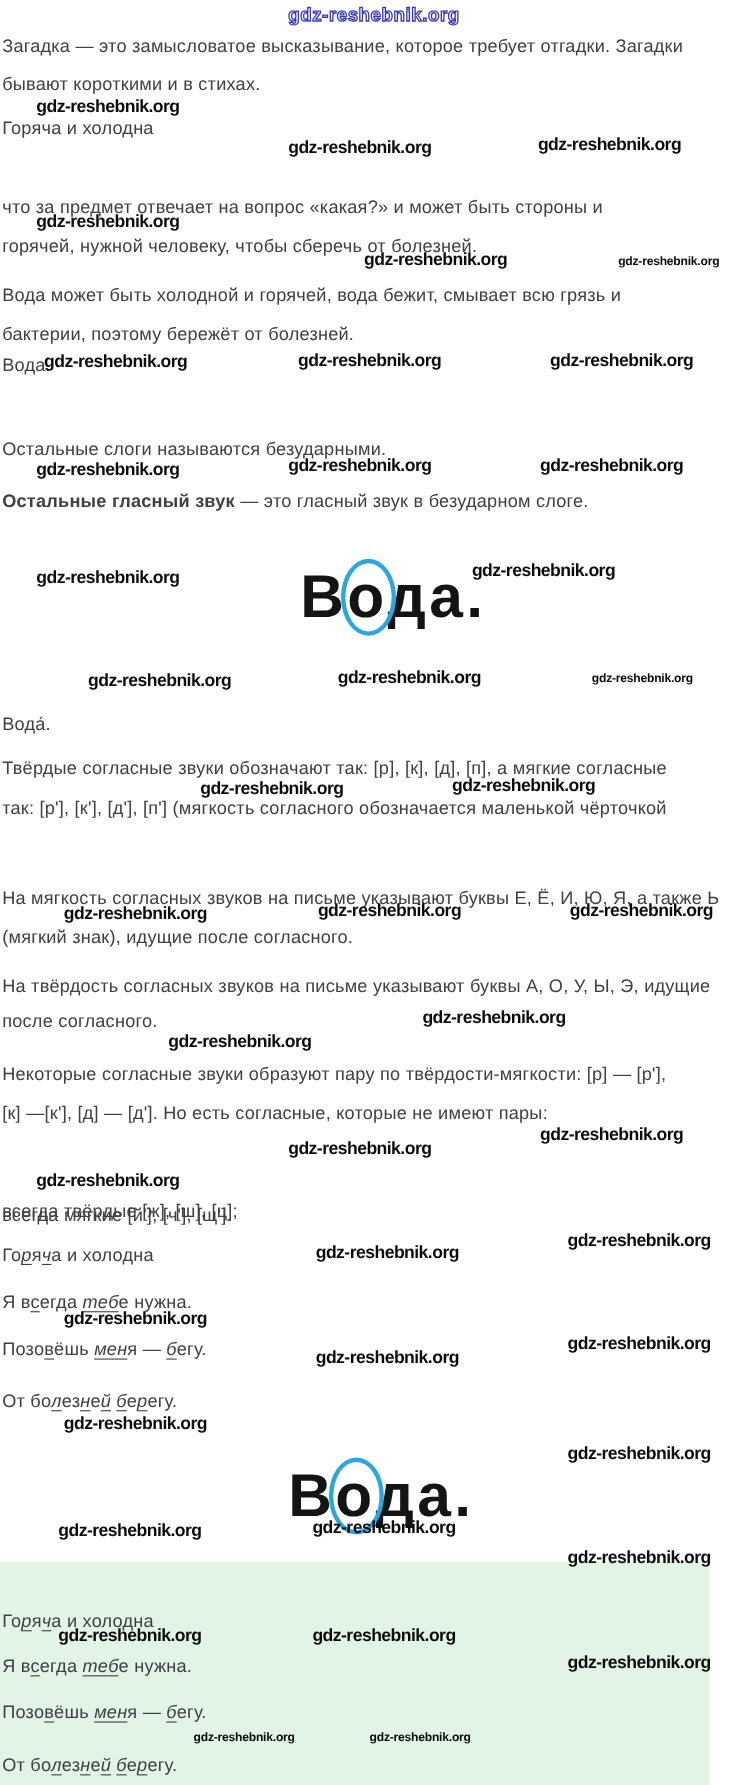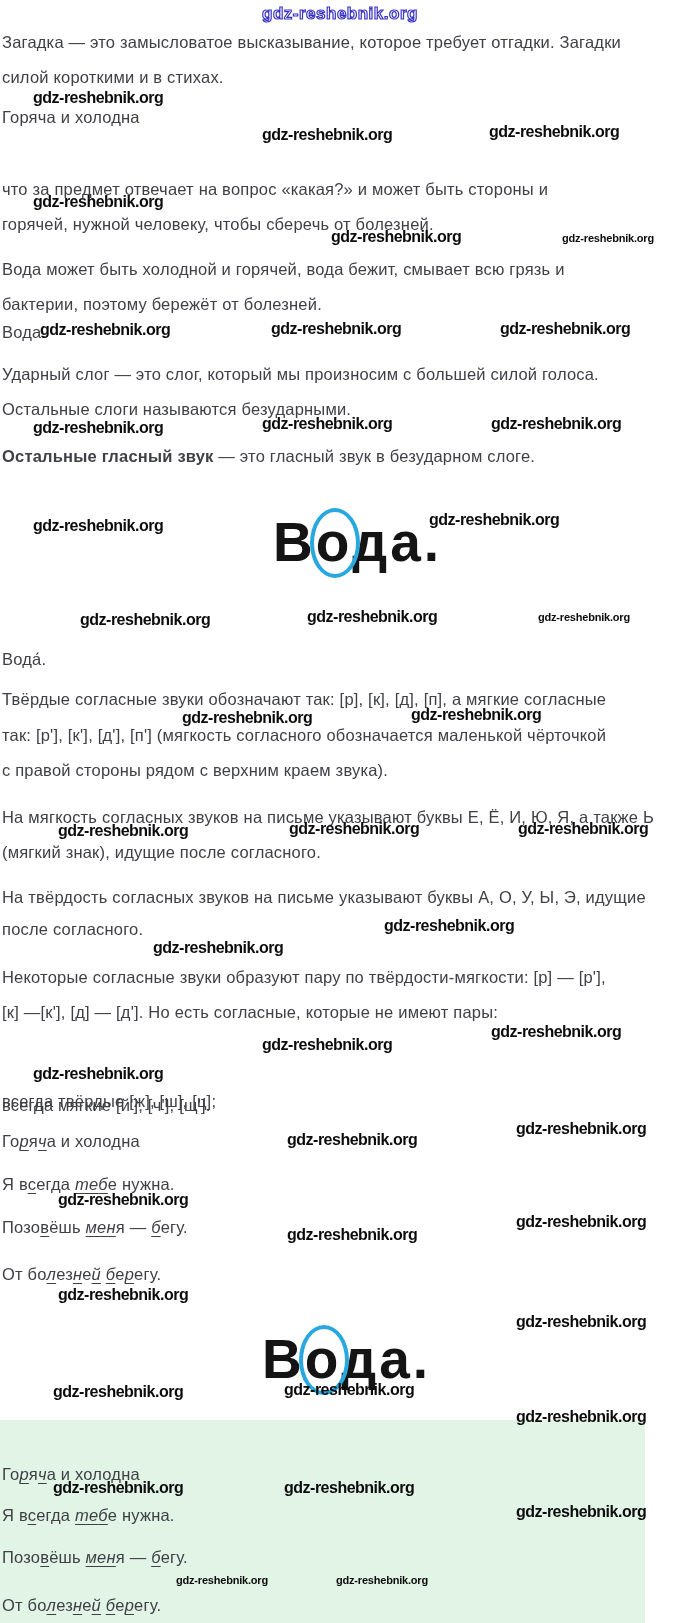--- a/index.html
+++ b/index.html
@@ -32,34 +32,32 @@
 
   <div class="bigword" style="left:273px;top:515px">
     <span>В</span><span class="circled"><span>о</span></span><span>да.</span>
   </div>
 
   <div class="bigword" style="left:262px;top:1332px">
     <span>В</span><span class="circled"><span>о</span></span><span>да.</span>
   </div>
 
 <div class="line" style="left: 2px; top: 33px;">Загадка — это замысловатое высказывание, которое требует отгадки. Загадки</div>
-    <div class="line" style="left: 2px; top: 68px;">силой короткими и в стихах.</div>
+    <div class="line" style="left: 2px; top: 68px;">бывают короткими и в стихах.</div>
     <div class="line" style="left: 2px; top: 108px;">Горяча и холодна</div>
     <div class="line" style="left: 2px; top: 180px;">что за предмет отвечает на вопрос «какая?» и может быть стороны и</div>
     <div class="line" style="left: 2px; top: 215px;">горячей, нужной человеку, чтобы сберечь от болезней.</div>
     <div class="line" style="left: 2px; top: 260px;">Вода может быть холодной и горячей, вода бежит, смывает всю грязь и</div>
     <div class="line" style="left: 2px; top: 295px;">бактерии, поэтому бережёт от болезней.</div>
     <div class="line" style="left: 2px; top: 323px;">Вода.</div>
-    <div class="line" style="left: 2px; top: 365px;">Ударный слог — это слог, который мы произносим с большей силой голоса.</div>
     <div class="line" style="left: 2px; top: 400px;">Остальные слоги называются безударными.</div>
     <div class="line" style="left: 2px; top: 447px;"><span class="b">Остальные гласный звук</span><span class=""> — это гласный звук в безударном слоге.</span></div>
     <div class="line" style="left: 2px; top: 650px;">Вода́.</div>
     <div class="line" style="left: 2px; top: 690px;">Твёрдые согласные звуки обозначают так: [р], [к], [д], [п], а мягкие согласные</div>
     <div class="line" style="left: 2px; top: 726px;">так: [р'], [к'], [д'], [п'] (мягкость согласного обозначается маленькой чёрточкой</div>
-    <div class="line" style="left: 2px; top: 761px;">с правой стороны рядом с верхним краем звука).</div>
     <div class="line" style="left: 2px; top: 808px;">На мягкость согласных звуков на письме указывают буквы Е, Ё, И, Ю, Я, а также Ь</div>
     <div class="line" style="left: 2px; top: 843px;">(мягкий знак), идущие после согласного.</div>
     <div class="line" style="left: 2px; top: 888px;">На твёрдость согласных звуков на письме указывают буквы А, О, У, Ы, Э, идущие</div>
     <div class="line" style="left: 2px; top: 920px;">после согласного.</div>
     <div class="line" style="left: 2px; top: 968px;">Некоторые согласные звуки образуют пару по твёрдости-мягкости: [р] — [р'],</div>
     <div class="line" style="left: 2px; top: 1003px;">[к] —[к'], [д] — [д']. Но есть согласные, которые не имеют пары:</div>
     <div class="line" style="left: 2px; top: 1092px;">всегда твёрдые [ж], [ш], [ц];</div>
     <div class="line" style="left: 2px; top: 1096px;">всегда мягкие [й'], [ч'], [щ'].</div>
     <div class="line" style="left: 2px; top: 1132px;"><span class="">Го</span><span class="i u">р</span><span class="">я</span><span class="i u">ч</span><span class="">а и холодна</span></div>
     <div class="line" style="left: 2px; top: 1175px;"><span class="">Я в</span><span class="u">с</span><span class="">егда </span><span class="i u">те</span><span class="i u">б</span><span class="">е нужна.</span></div>

